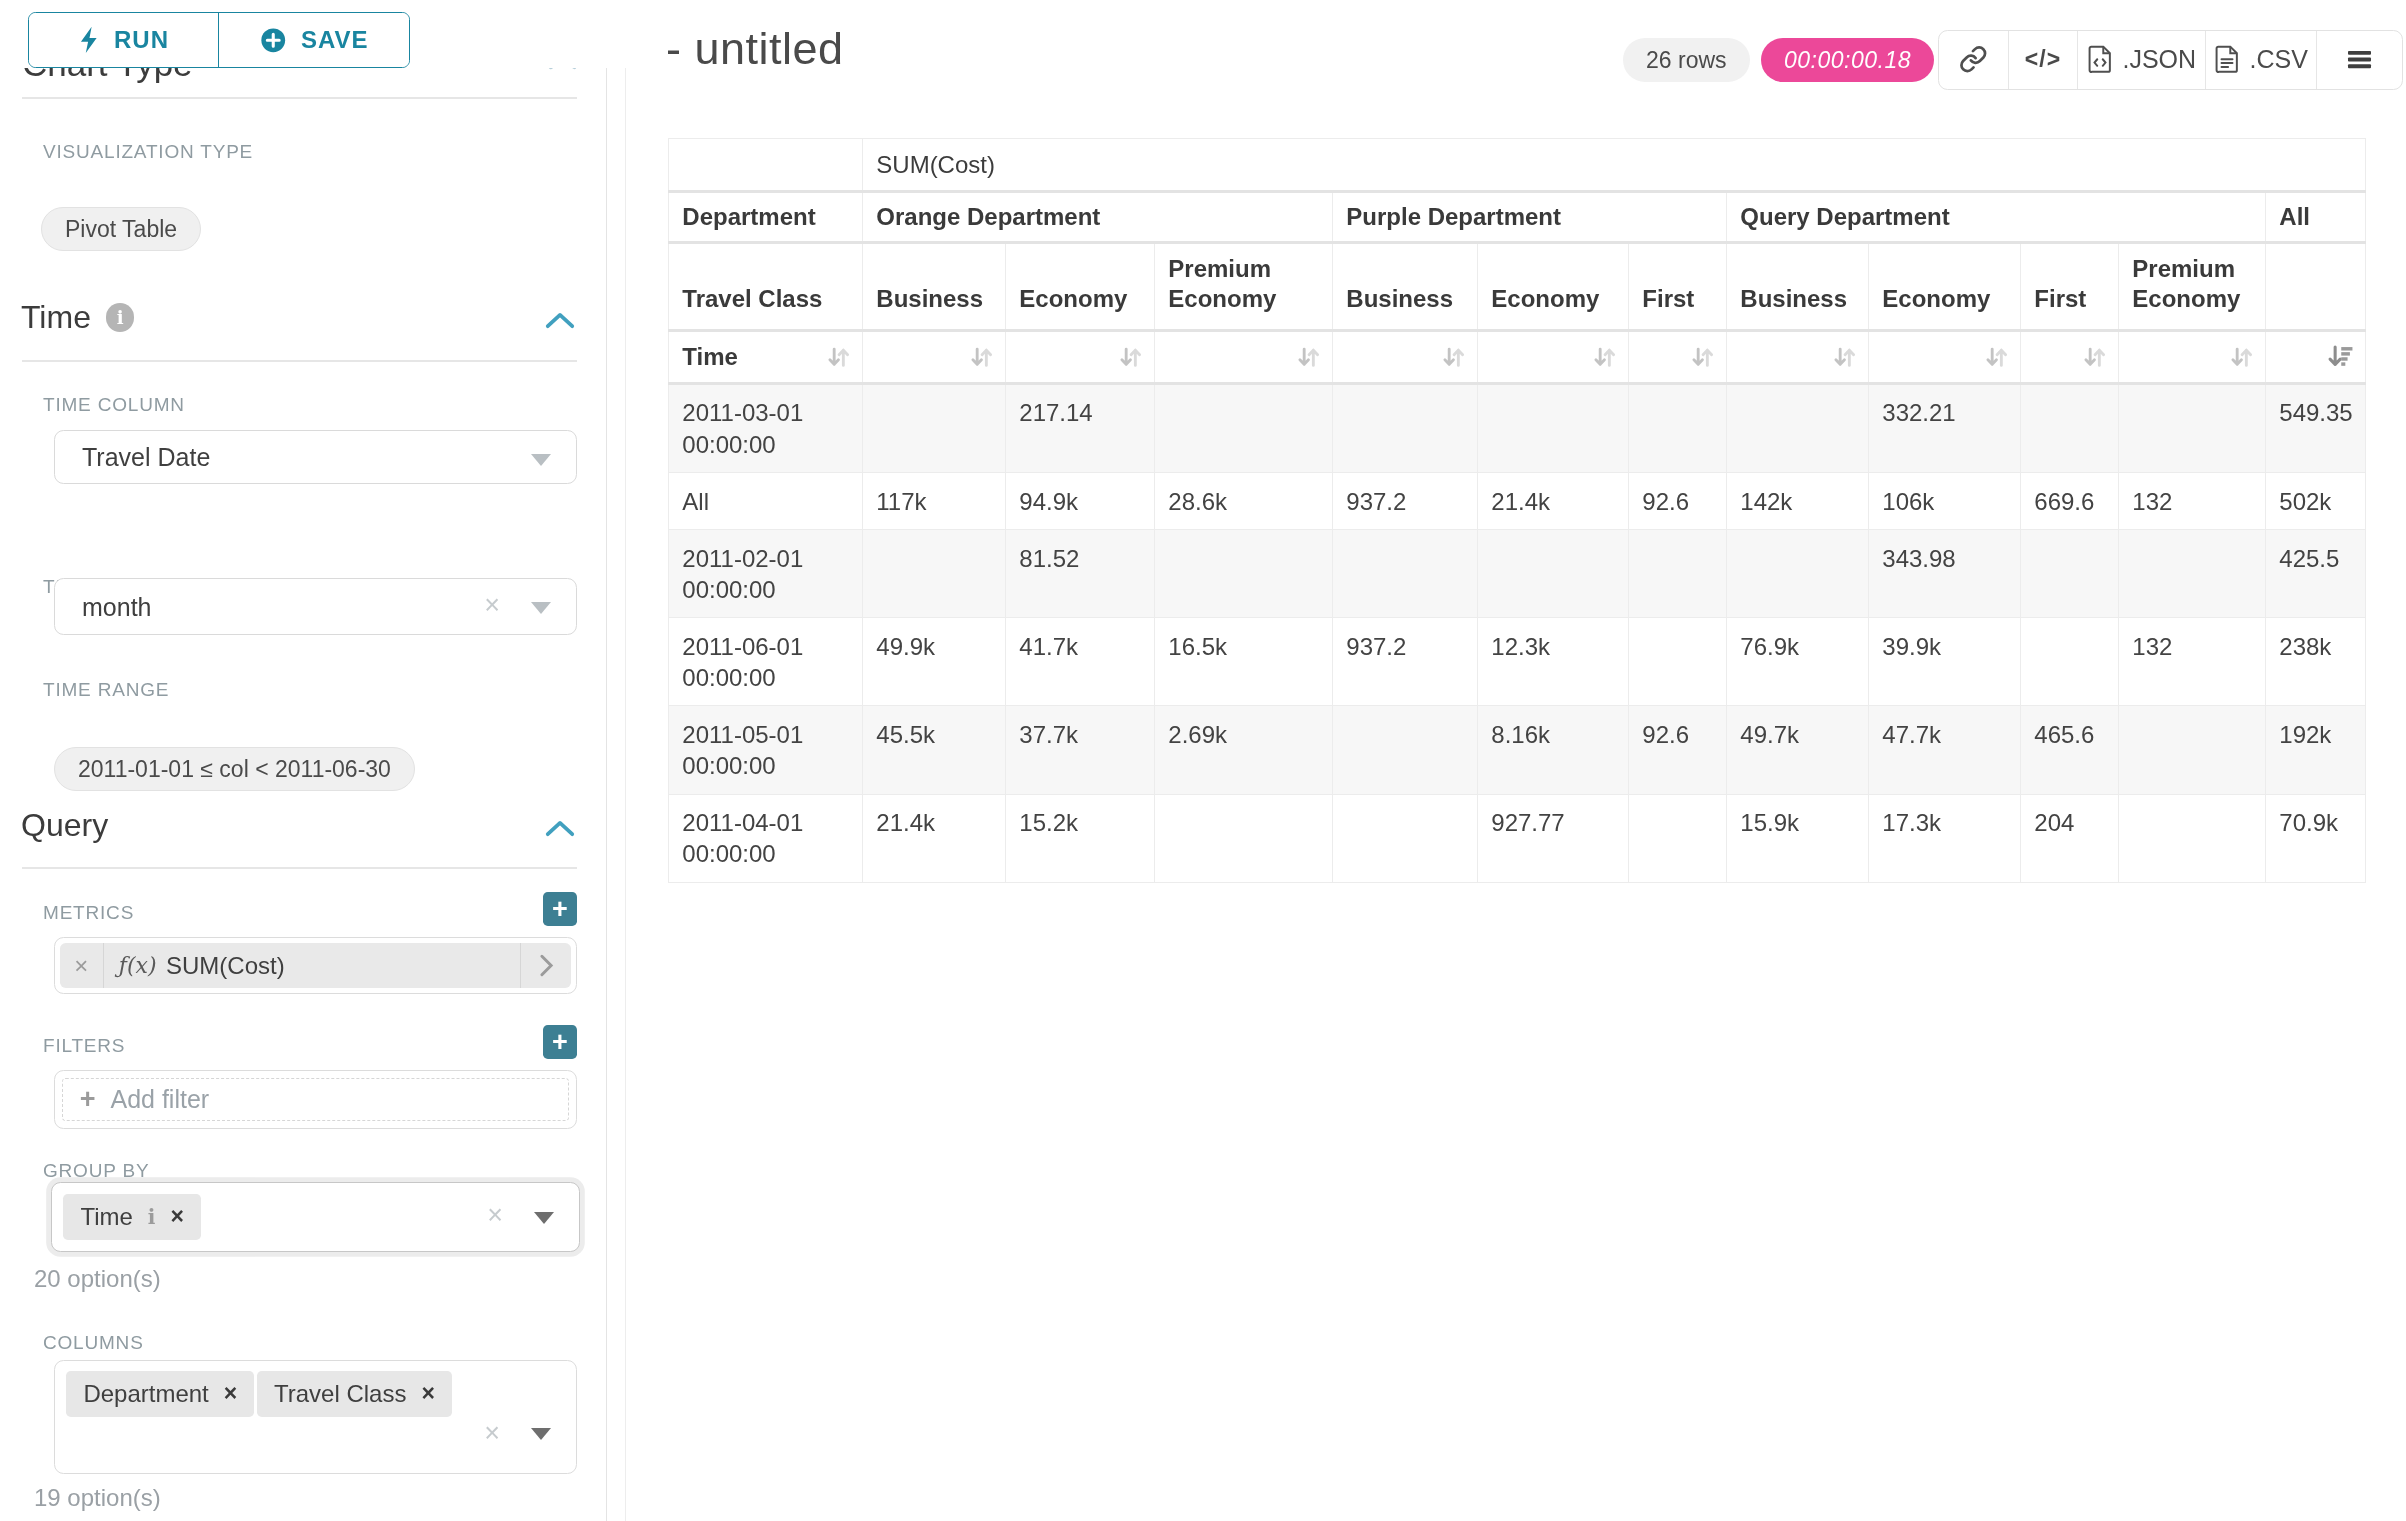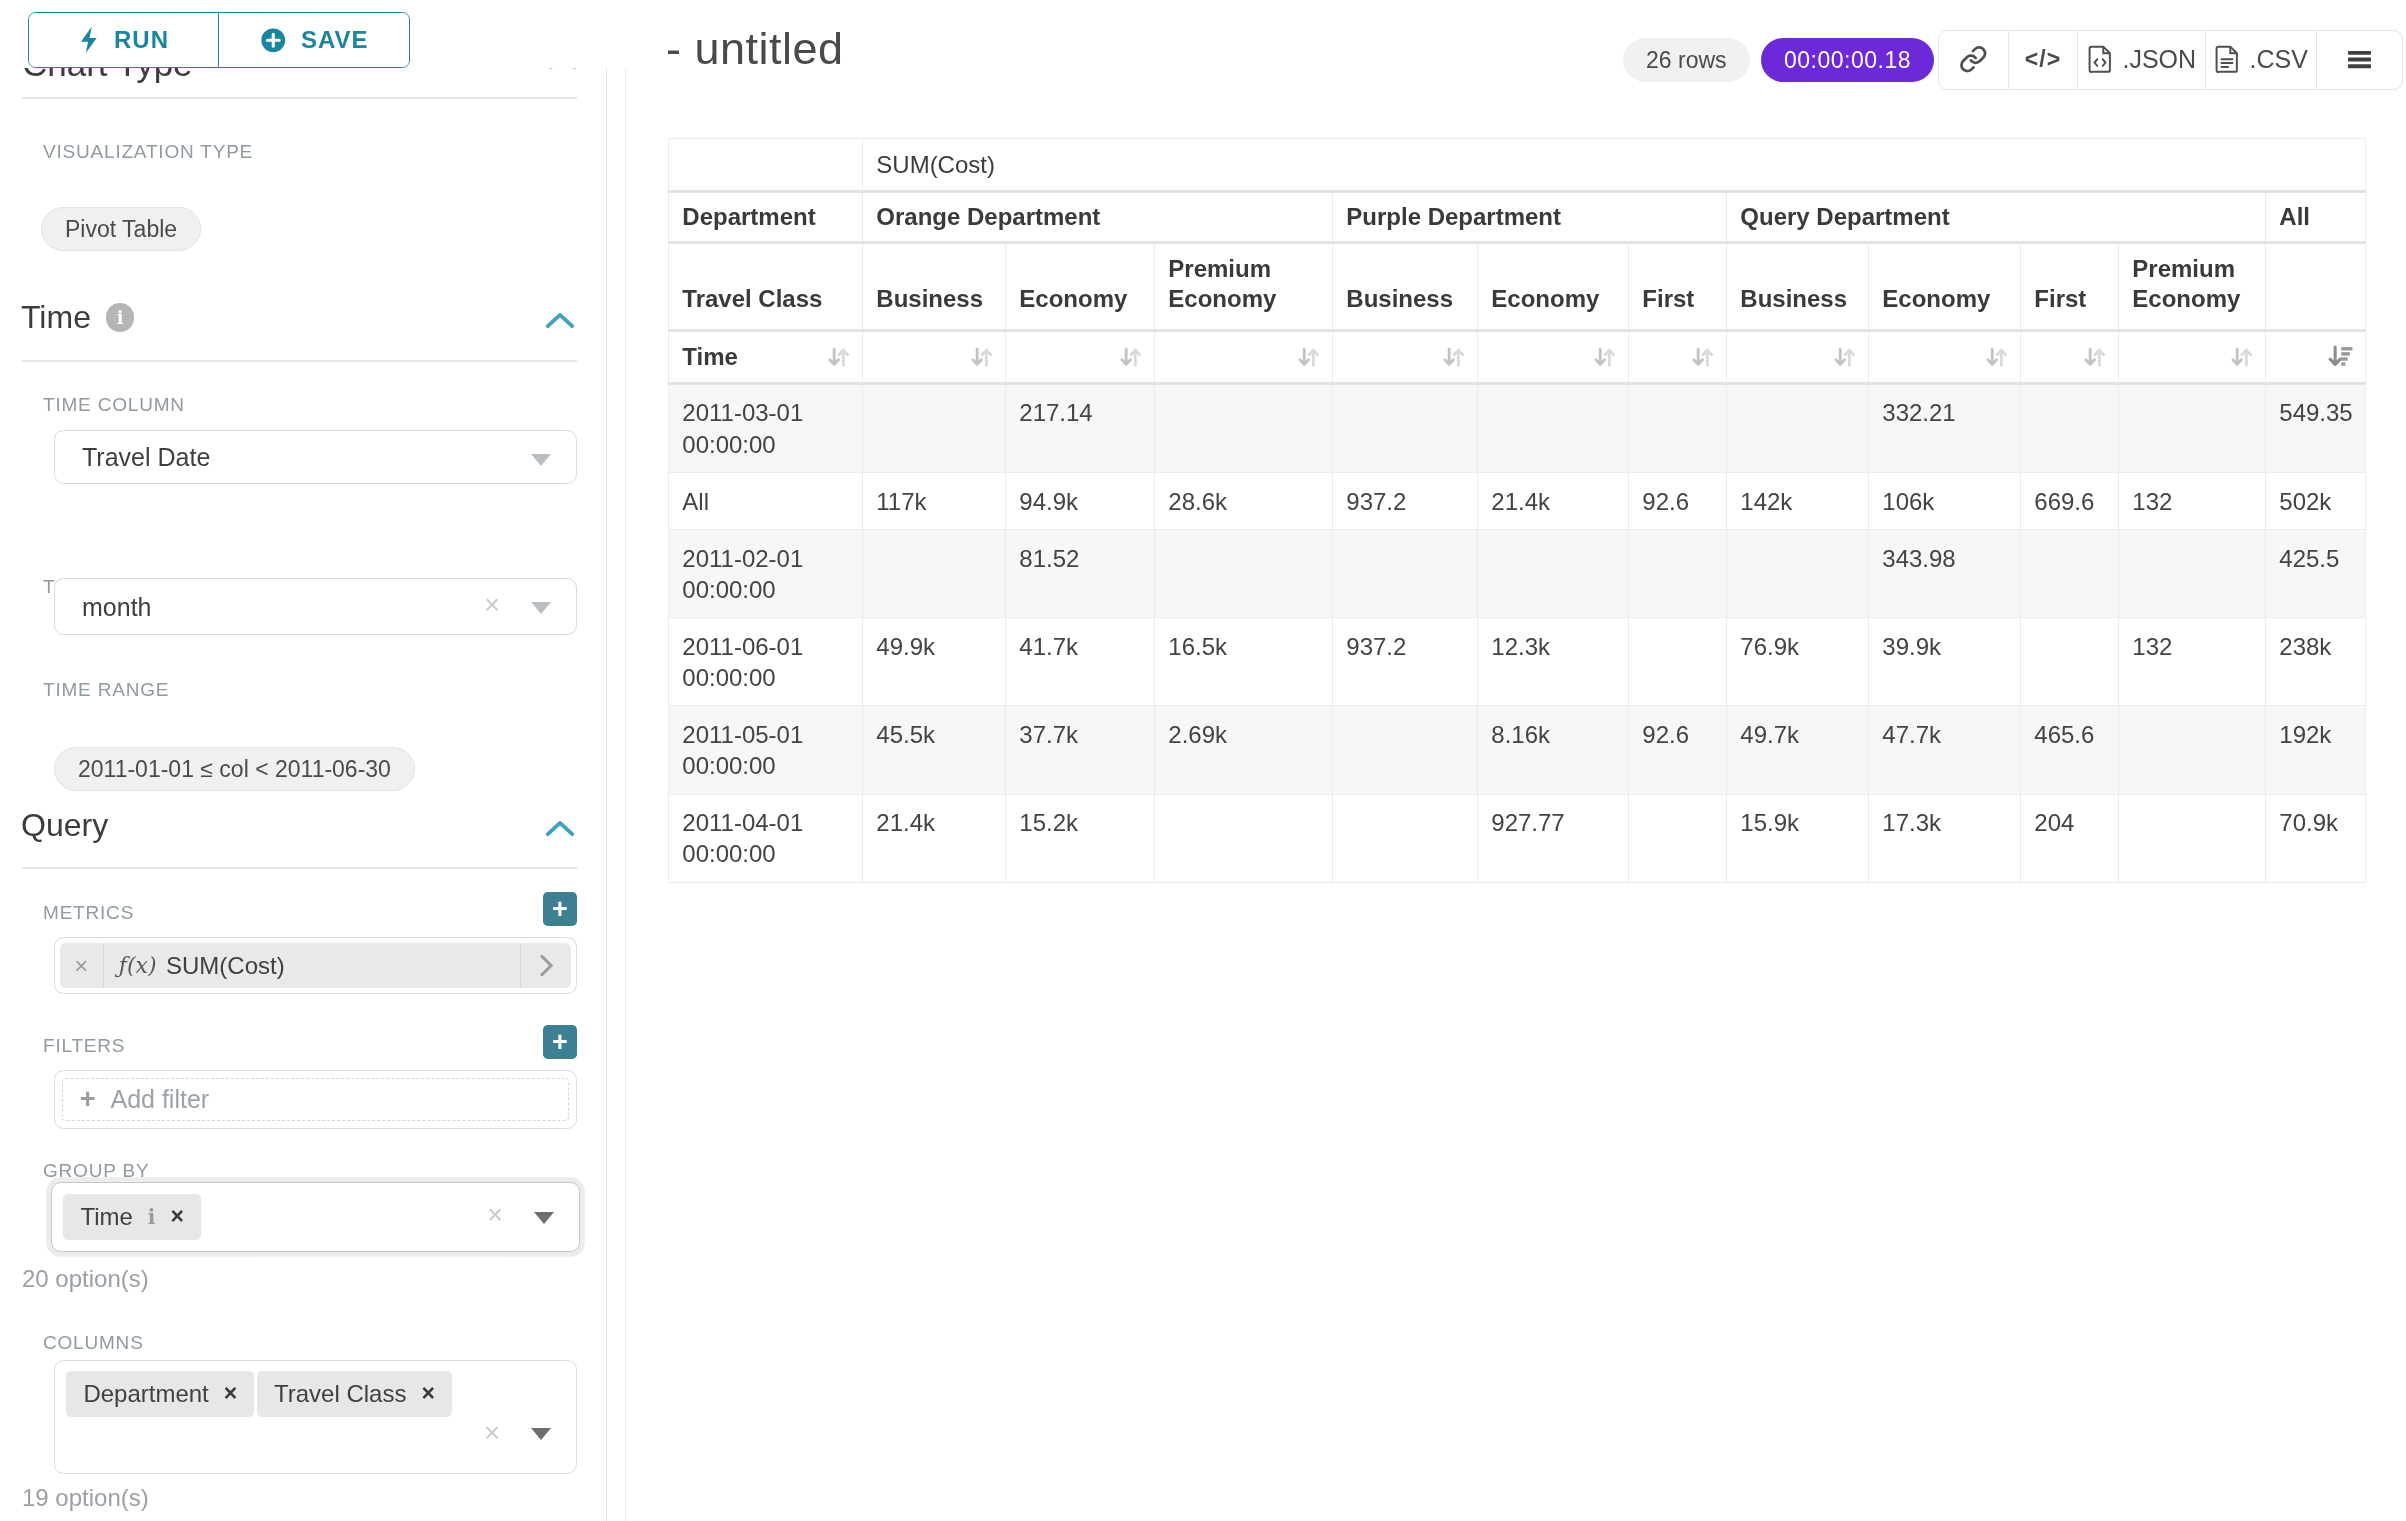--- a/index.html
+++ b/index.html
@@ -45,28 +45,28 @@
     display:flex; align-items:center; gap:15px; padding-left:17px; }
   #filterdash .plus { color:#9b9b9b; font-size:27px; font-weight:700; }
   #filterdash .ph { color:#9aa2a8; font-size:25px; }
   .chip { display:inline-flex; align-items:center; background:#e7e7e7; border-radius:4.8px; height:46px; padding:0 17px;
     font-size:24px; color:#3f3f3f; gap:15px; }
   .chip .chx { font-weight:700; color:#3a3a3a; font-size:23px; cursor:pointer; }
   .chip .chi { font-family:"DejaVu Serif",serif; font-weight:700; color:#9b9b9b; font-size:20px; }
   #gbselect { position:absolute; left:51px; top:1182px; width:529px; height:70px; background:#fff;
     border:1.9px solid #c7c7c7; border-radius:9.5px; box-shadow:0 0 0 4.8px #ececec; }
   #colselect { position:absolute; left:54px; top:1360px; width:523px; height:114px; background:#fff; border:1.9px solid #dcdcdc; border-radius:9.5px; }
-  .hint { position:absolute; left:22px; font-size:24px; color:#9aa0a5; }
+  .hint { position:absolute; left:34px; font-size:24px; color:#9aa0a5; }
 
   
   #main { position:absolute; left:626px; top:0; width:1780px; height:1522px; background:#fff; }
   #page-title { position:absolute; left:40px; top:23px; font-size:45px; font-weight:400; color:#4a4a4a; letter-spacing:0.5px; }
   .badge { position:absolute; height:44px; border-radius:22px; display:inline-flex; align-items:center; padding:16px 23px; font-size:23px; }
   #rows-badge { left:997px; top:38px; background:#f1f1f1; color:#4a4a4a; }
-  #timer-badge { left:1135px; top:38px; background:#6d28d9; color:#fff; letter-spacing:0.5px; }
+  #timer-badge { left:1135px; top:38px; background:#ec4899; color:#fff; letter-spacing:0.5px;font-style:italic; }
   #toolgroup { position:absolute; left:1312px; top:29.5px; width:465px; height:60px; border:1.9px solid #e2e2e2; border-radius:9.5px;
     background:#fff; display:flex; align-items:stretch; overflow:hidden; }
   .tseg { display:flex; align-items:center; justify-content:center; gap:9.5px; cursor:pointer; color:#4a4a4a; }
   .tseg + .tseg { border-left:1.9px solid #e6e6e6; }
   .tseg .tlabel { font-size:25px; font-weight:400; }
   #code-seg { font-size:23px; font-weight:600; letter-spacing:1px; }
 
   
   #tablewrap { position:absolute; left:42px; top:138px; }
   table { border-collapse:collapse; table-layout:fixed; width:1697px; }

